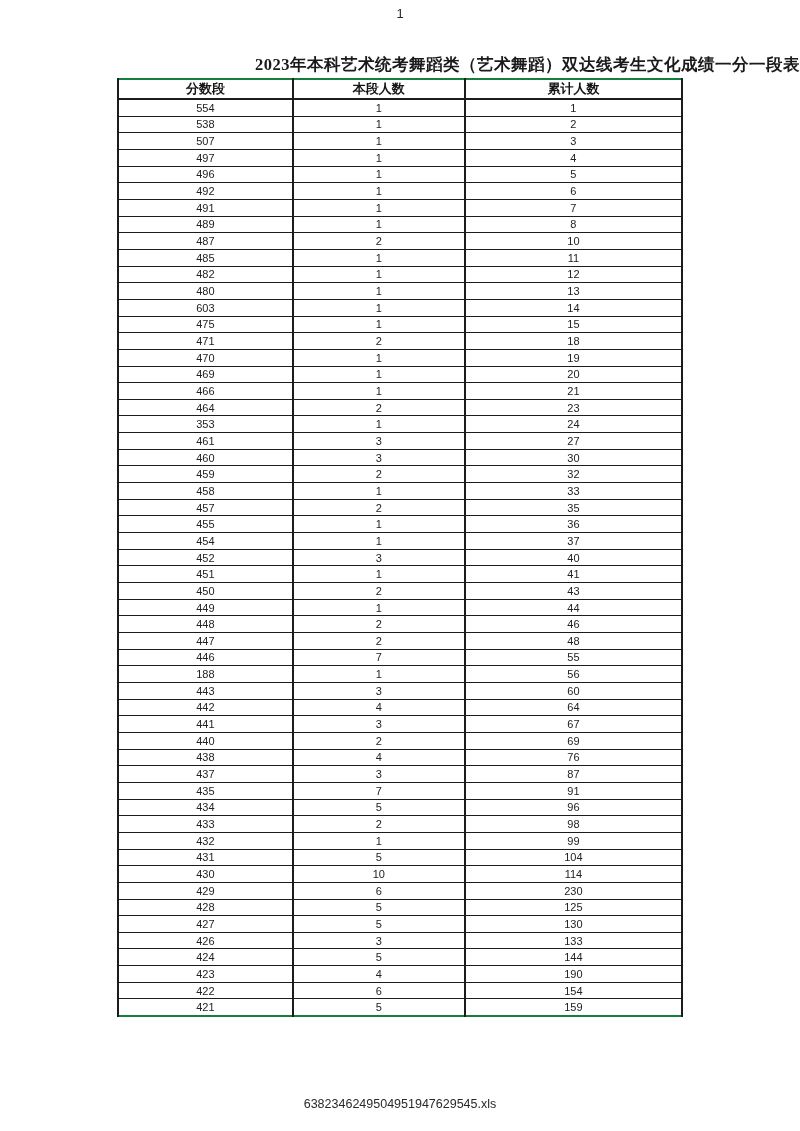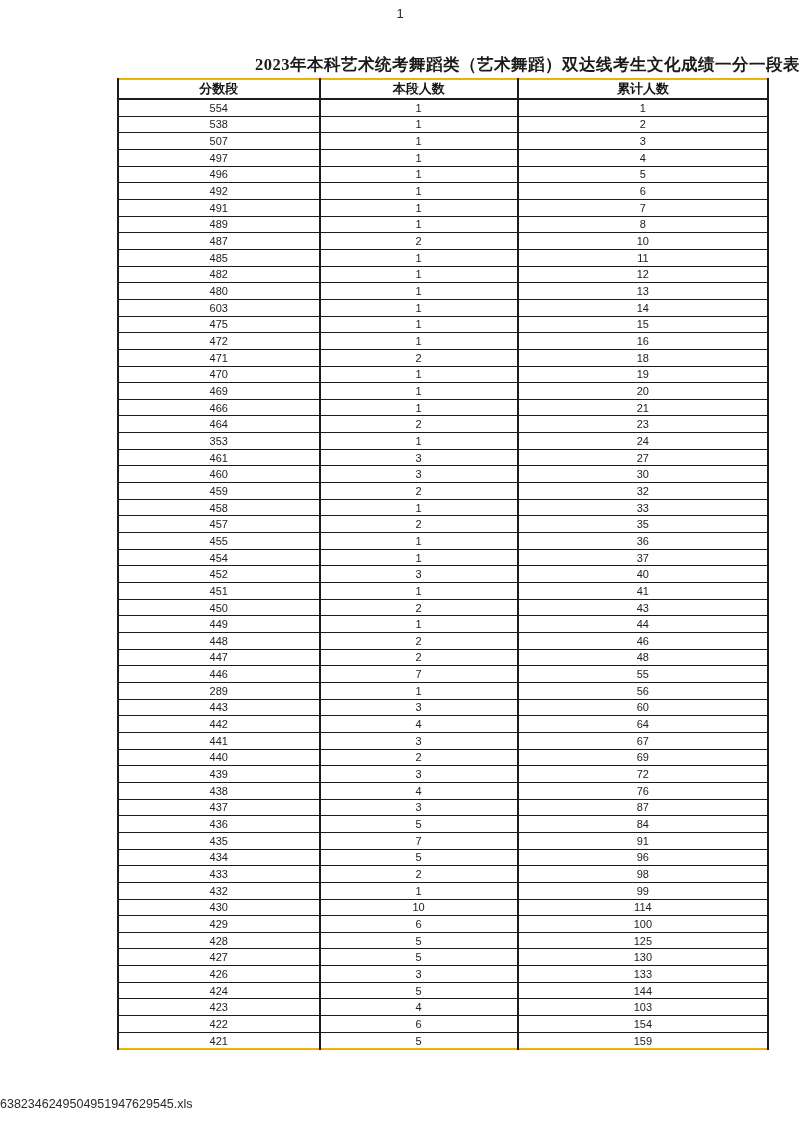--- a/index.html
+++ b/index.html
@@ -35,24 +35,24 @@
     font-size: 16.5px;
     font-weight: 600;
     letter-spacing: 0.5px;
     color: #1a1a1a;
     white-space: nowrap;
   }
   table.score-table {
     position: absolute;
     top: 78px;
     left: 117px;
-    width: 652px;
+    width: 566px;
     border-collapse: collapse;
     table-layout: fixed;
-    border: 2px solid #eab308;
+    border: 2px solid #15803d;
   }
   .score-table col.c1 { width: 31%; }
   .score-table col.c2 { width: 30.5%; }
   .score-table col.c3 { width: 38.5%; }
   .score-table th, .score-table td {
     border: 1px solid #1c1c1c;
     border-left-width: 2px;
     border-right-width: 2px;
     padding: 0;
     height: 15.67px;
@@ -70,21 +70,21 @@
   .score-table td {
     font-family: "Liberation Sans", "DejaVu Sans", sans-serif;
     font-size: 11px;
     color: #222222;
   }
   .footer-filename {
     position: absolute;
     top: 1097px;
     left: 0;
     width: 100%;
-    text-align: left;
+    text-align: center;
     font-family: "Liberation Sans", "DejaVu Sans", sans-serif;
     font-size: 12.5px;
     color: #2a2a2a;
   }
 </style>
 </head>
 <body>
 
 <div class="page">
 
@@ -170,25 +170,20 @@
           <td>603</td>
           <td>1</td>
           <td>14</td>
         </tr>
         <tr>
           <td>475</td>
           <td>1</td>
           <td>15</td>
         </tr>
         <tr>
-          <td>472</td>
-          <td>1</td>
-          <td>16</td>
-        </tr>
-        <tr>
           <td>471</td>
           <td>2</td>
           <td>18</td>
         </tr>
         <tr>
           <td>470</td>
           <td>1</td>
           <td>19</td>
         </tr>
         <tr>
@@ -275,21 +270,21 @@
           <td>447</td>
           <td>2</td>
           <td>48</td>
         </tr>
         <tr>
           <td>446</td>
           <td>7</td>
           <td>55</td>
         </tr>
         <tr>
-          <td>289</td>
+          <td>188</td>
           <td>1</td>
           <td>56</td>
         </tr>
         <tr>
           <td>443</td>
           <td>3</td>
           <td>60</td>
         </tr>
         <tr>
           <td>442</td>
@@ -300,68 +295,63 @@
           <td>441</td>
           <td>3</td>
           <td>67</td>
         </tr>
         <tr>
           <td>440</td>
           <td>2</td>
           <td>69</td>
         </tr>
         <tr>
-          <td>439</td>
-          <td>3</td>
-          <td>72</td>
-        </tr>
-        <tr>
           <td>438</td>
           <td>4</td>
           <td>76</td>
         </tr>
         <tr>
           <td>437</td>
           <td>3</td>
           <td>87</td>
         </tr>
         <tr>
-          <td>436</td>
-          <td>5</td>
-          <td>84</td>
-        </tr>
-        <tr>
           <td>435</td>
           <td>7</td>
           <td>91</td>
         </tr>
         <tr>
           <td>434</td>
           <td>5</td>
           <td>96</td>
         </tr>
         <tr>
           <td>433</td>
           <td>2</td>
           <td>98</td>
         </tr>
         <tr>
           <td>432</td>
           <td>1</td>
           <td>99</td>
         </tr>
         <tr>
+          <td>431</td>
+          <td>5</td>
+          <td>104</td>
+        </tr>
+        <tr>
           <td>430</td>
           <td>10</td>
           <td>114</td>
         </tr>
         <tr>
           <td>429</td>
           <td>6</td>
-          <td>100</td>
+          <td>230</td>
         </tr>
         <tr>
           <td>428</td>
           <td>5</td>
           <td>125</td>
         </tr>
         <tr>
           <td>427</td>
           <td>5</td>
           <td>130</td>
@@ -372,21 +362,21 @@
           <td>133</td>
         </tr>
         <tr>
           <td>424</td>
           <td>5</td>
           <td>144</td>
         </tr>
         <tr>
           <td>423</td>
           <td>4</td>
-          <td>103</td>
+          <td>190</td>
         </tr>
         <tr>
           <td>422</td>
           <td>6</td>
           <td>154</td>
         </tr>
         <tr>
           <td>421</td>
           <td>5</td>
           <td>159</td>

